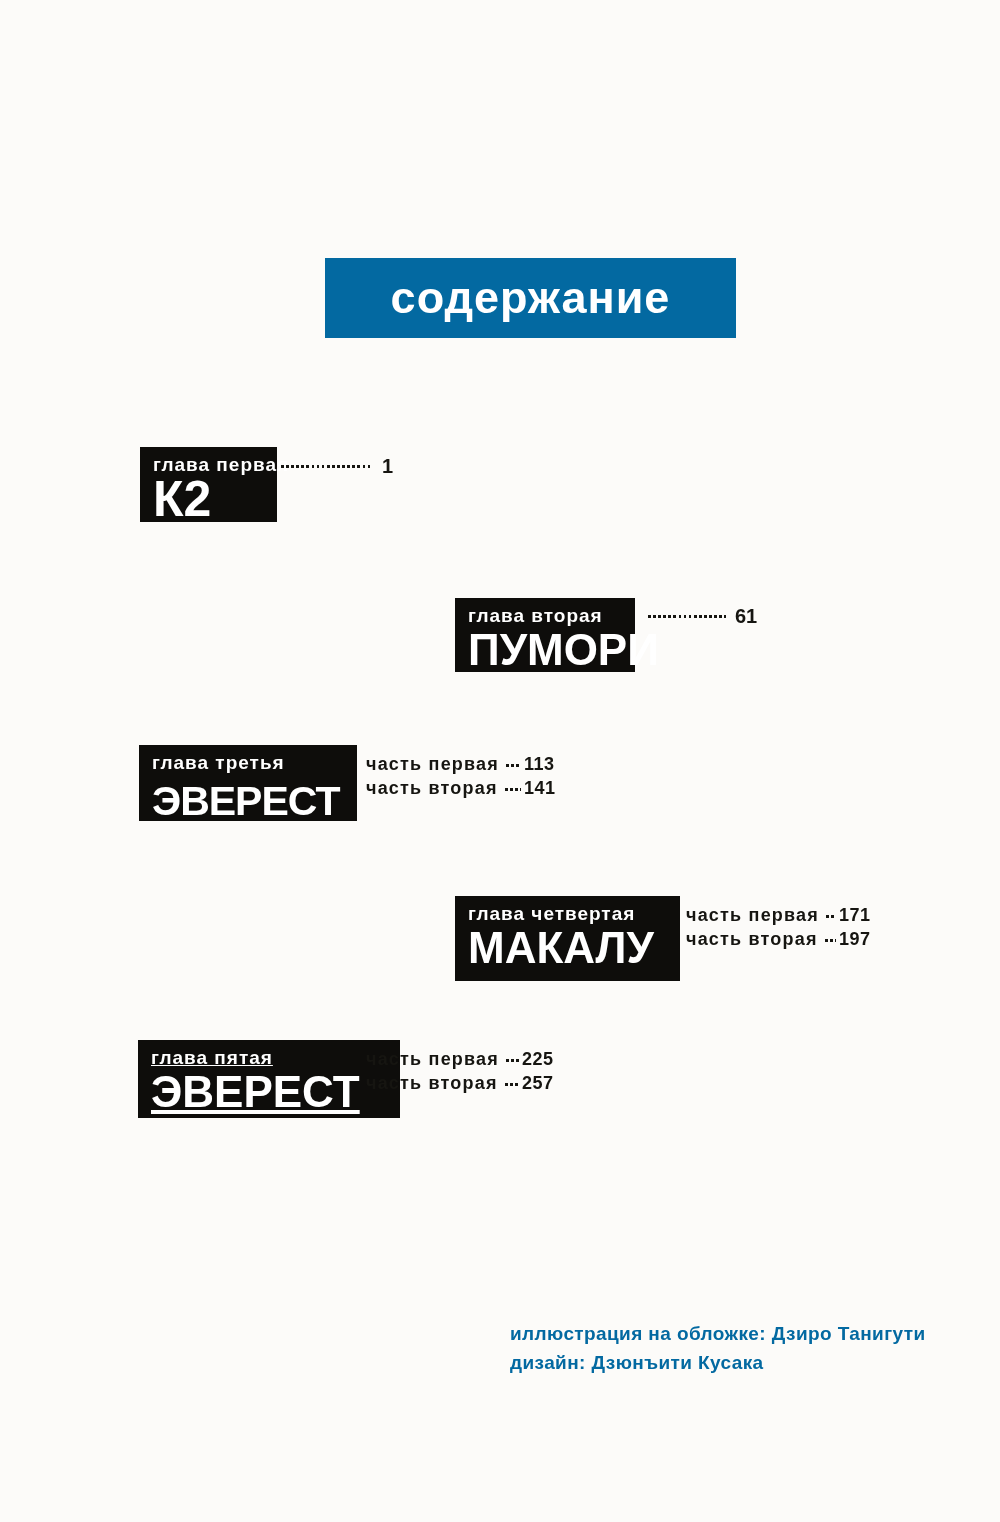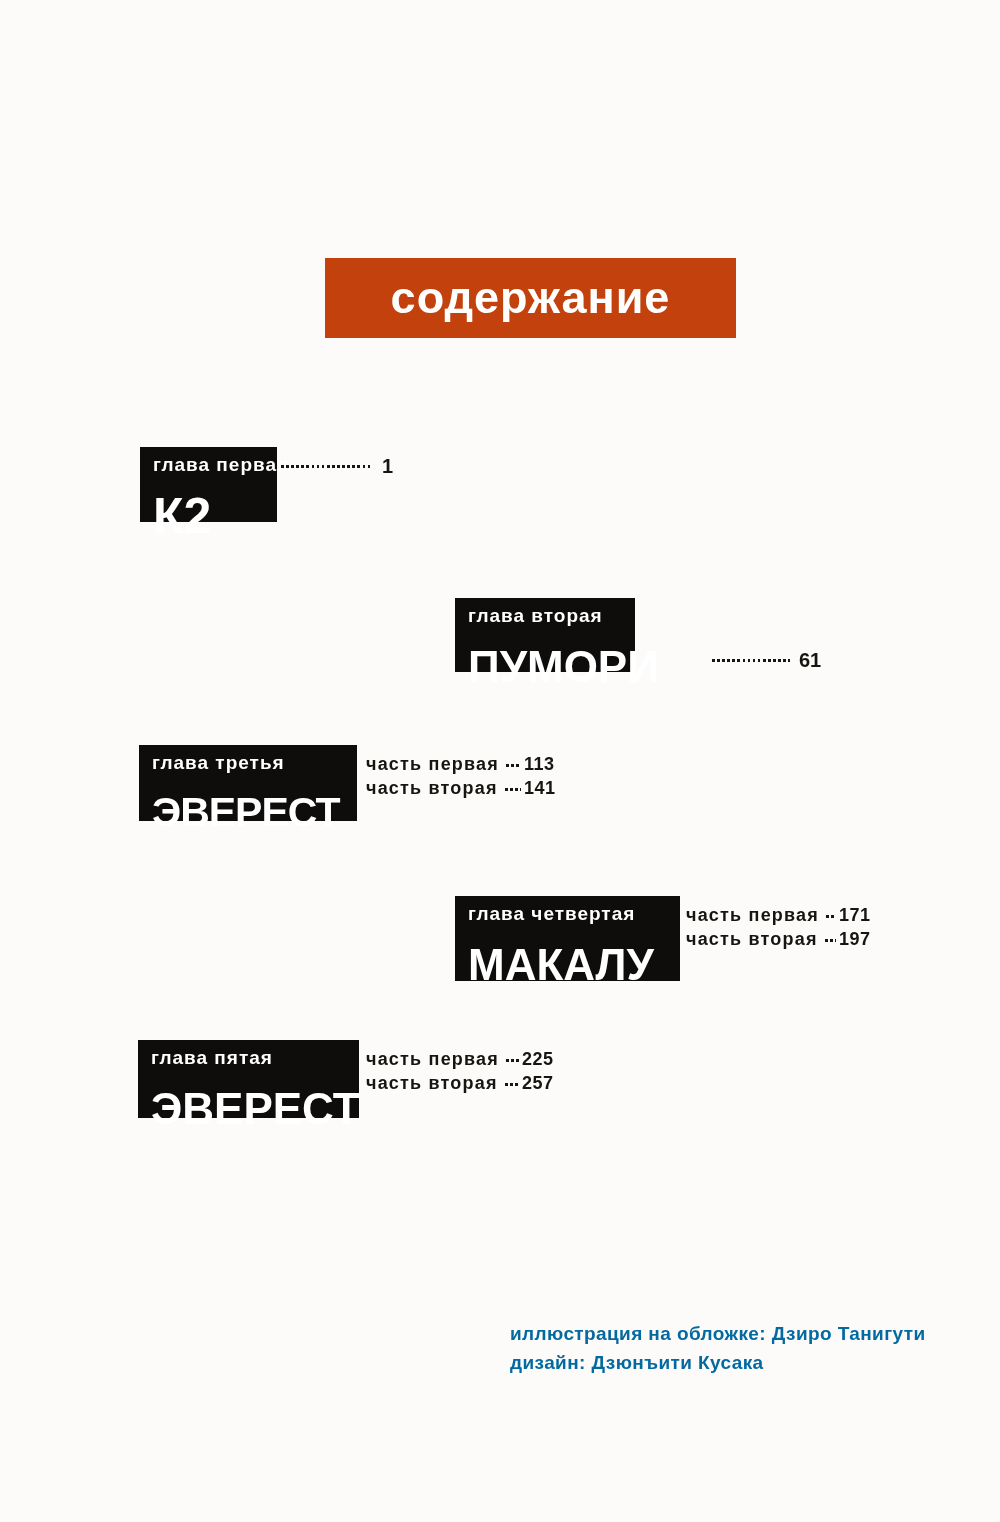--- a/index.html
+++ b/index.html
@@ -11,21 +11,21 @@
     margin: 0 auto;
     background: #fcfbf9;
     overflow: hidden;
     font-family: "Liberation Sans", sans-serif;
     color: #161511;
   }
   .title-box {
     position: absolute;
     left: 325px; top: 258px;
     width: 411px; height: 80px;
-    background: #c2410c;
+    background: #0369a1;
     color: #ffffff;
     display: flex;
     align-items: center;
     justify-content: center;
   }
   .title-box .title-text {
     font-size: 45px;
     font-weight: bold;
     letter-spacing: 1px;
   }
@@ -43,21 +43,21 @@
     font-size: 19px;
     letter-spacing: 1px;
     line-height: 1.15;
     white-space: nowrap;
   }
   .ch-title {
     font-weight: bold;
     font-size: 44px;
     line-height: 0.98;
     letter-spacing: 0px;
-    margin-top: 18px;
+    margin-top: 1px;
     white-space: nowrap;
   }
   .ch-title.xl { font-size: 50px; line-height: 0.9; }
   .ch-title.tight { font-size: 41px; letter-spacing: -1px; }
   .leader {
     position: absolute;
     display: flex;
     align-items: center;
     height: 20px;
     font-weight: bold;
@@ -118,21 +118,21 @@
   </div>
   <div class="leader" style="left:281px; top:456px;">
     <span class="dots" style="width:92px;"></span>
     <span>1</span>
   </div>
 
   <div class="chapter-box" style="left:455px; top:598px; width:180px; height:74px;">
     <span class="ch-label">глава вторая</span>
     <span class="ch-title">ПУМОРИ</span>
   </div>
-  <div class="leader" style="left:712px; top:606px;margin-top:44px;">
+  <div class="leader" style="left:648px; top:606px;">
     <span class="dots" style="width:78px;"></span>
     <span>61</span>
   </div>
 
   <div class="chapter-box" style="left:139px; top:745px; width:218px; height:76px;justify-content:space-between;">
     <span class="ch-label">глава третья</span>
     <span class="ch-title tight">ЭВЕРЕСТ</span>
   </div>
   <div class="parts" style="left:366px; top:752px; width:192px;">
     <div class="part-row">
@@ -157,21 +157,21 @@
       <span class="dots"></span>
       <span class="part-page">171</span>
     </div>
     <div class="part-row">
       <span>часть вторая</span>
       <span class="dots"></span>
       <span class="part-page">197</span>
     </div>
   </div>
 
-  <div class="chapter-box" style="left:138px; top:1040px; width:221px; height:78px;">
+  <div class="chapter-box" style="left:138px; top:1040px; width:262px; height:78px;text-decoration:underline;">
     <span class="ch-label">глава пятая</span>
     <span class="ch-title">ЭВЕРЕСТ</span>
   </div>
   <div class="parts" style="left:366px; top:1047px; width:190px;">
     <div class="part-row">
       <span>часть первая</span>
       <span class="dots"></span>
       <span class="part-page">225</span>
     </div>
     <div class="part-row">

